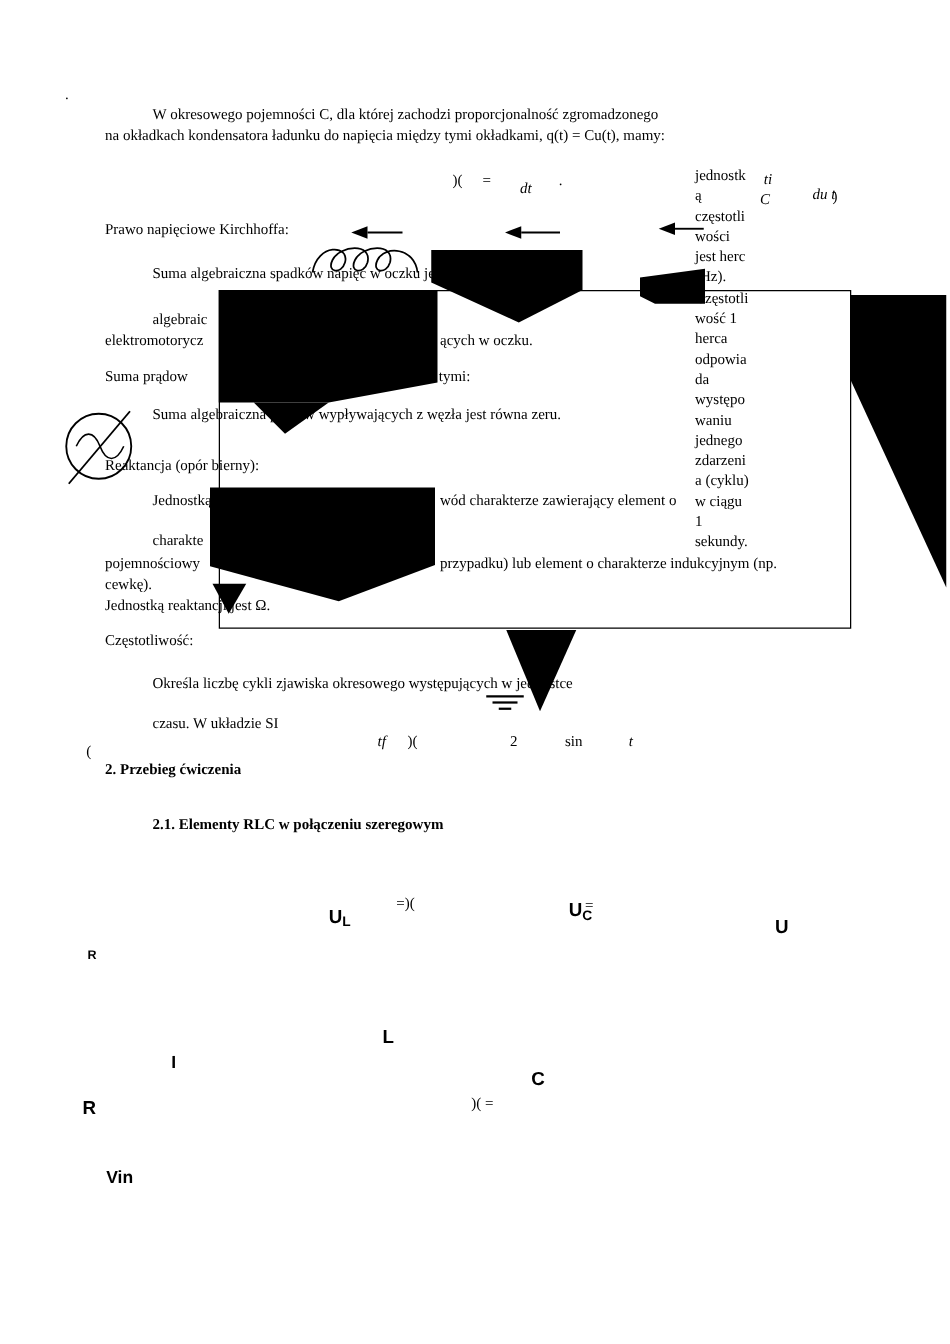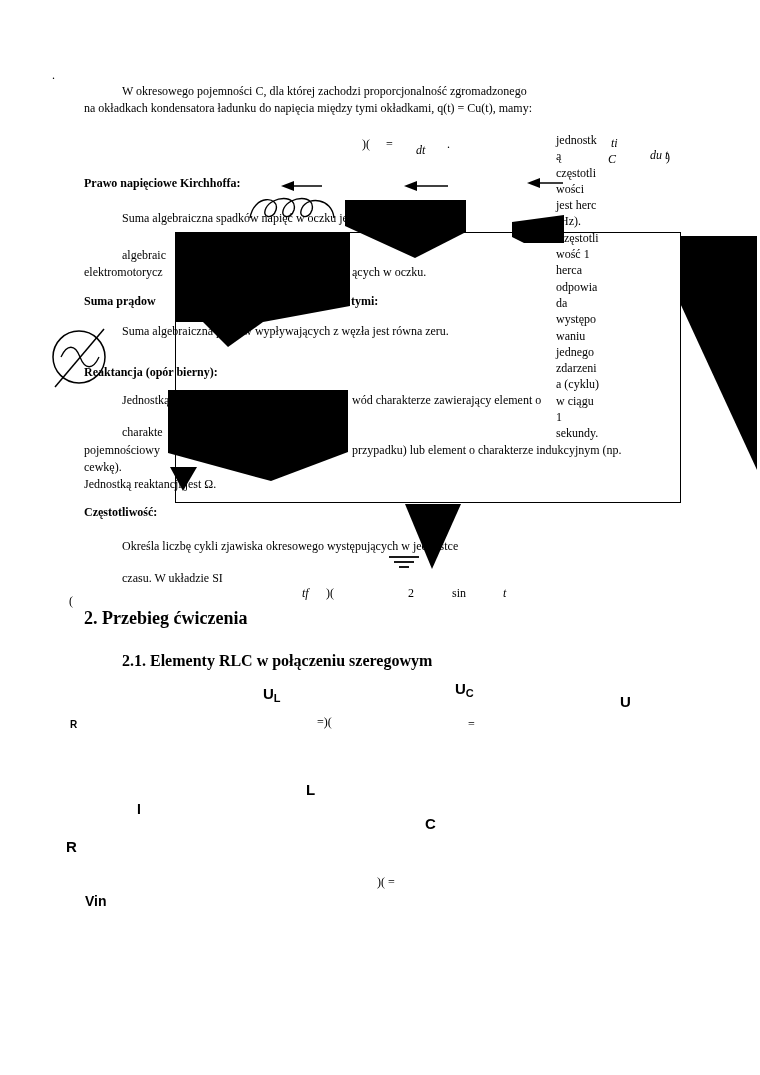--- a/index.html
+++ b/index.html
@@ -1,25 +1,25 @@
 <!DOCTYPE html>
 <html><head>
 <meta charset="utf-8">
 <style>
   * { margin:0; padding:0; box-sizing:border-box; }
   html,body { background:#fff; }
   body { width:760px; height:1075px; position:relative; overflow:hidden;
          font-family:"Liberation Serif", serif; color:#000; }
   .abs { position:absolute; white-space:nowrap; }
   .t   { font-size:12px; line-height:14px; }
-  .b   { font-weight:bold; }
+  .b   { font-weight:normal; }
   .i   { font-style:italic; }
-  .h2  { font-size:18px; font-weight:bold; }
-  .h3  { font-size:16px; font-weight:bold; }
-  .sans{ font-family:"Liberation Sans", sans-serif; font-weight:bold; }
+  .h2  { font-size:12px; font-weight:bold; }
+  .h3  { font-size:12px; font-weight:bold; }
+  .sans{ font-family:"Liberation Sans", sans-serif; font-weight:bold;margin-top:40px; }
   .lab15 { font-size:15px; }
   .lab14 { font-size:14px; }
   .lab10 { font-size:10px; }
   .sub { font-size:11px; vertical-align:-3px; }
   .note { position:absolute; left:556px; top:132px; width:62px;
           font-size:12px; line-height:16.3px; white-space:pre-line; }
   svg.layer { position:absolute; left:0; top:0; z-index:3; pointer-events:none; }
 </style>
 </head>
 <body>

